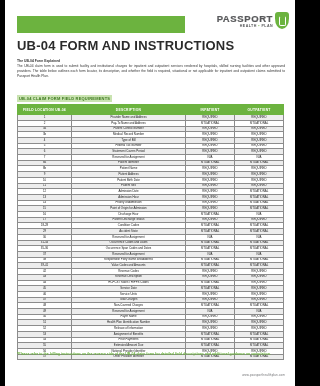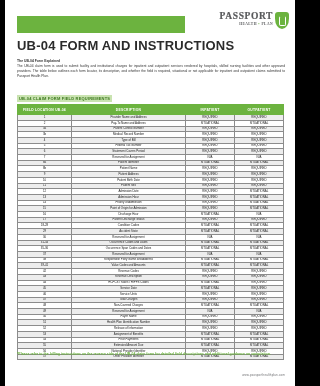--- a/index.html
+++ b/index.html
@@ -1,19 +1,19 @@
 <!DOCTYPE html>
 <html><head>
 <meta charset="utf-8">
 <style>
   html,body{margin:0;padding:0;background:#000;}
   body{width:298px;height:386px;overflow:hidden;font-family:"Liberation Sans",sans-serif;}
   #page{position:absolute;left:5px;top:0;width:290px;height:386px;background:#fff;overflow:hidden;}
   .banner{position:absolute;left:12px;top:16px;width:168px;height:17px;background:#6cb33f;}
-  .logo{position:absolute;right:6px;top:12px;display:flex;align-items:flex-start;gap:2px;font-family:Liberation Serif, serif;}
+  .logo{position:absolute;right:6px;top:12px;display:flex;align-items:flex-end;gap:2px;}
   .logo-txt{display:flex;flex-direction:column;align-items:flex-end;line-height:1;}
   .logo-main{font-size:9.5px;font-weight:bold;color:#58595b;letter-spacing:.6px;
     -webkit-text-stroke:.2px #58595b;}
   .logo-sub{font-size:3.6px;font-weight:bold;color:#58595b;letter-spacing:.45px;margin-top:1.5px;}
   .logo-sub .g{color:#6cb33f;}
   .shield{width:14px;height:17px;background:#6cb33f;border-radius:3px 3px 50% 50%/3px 3px 60% 60%;
     position:relative;display:flex;align-items:center;justify-content:center;}
   .shield:after{content:"";width:5px;height:8px;border:1.4px solid #fff;border-radius:2px;
     border-top-color:transparent;}
   h1{position:absolute;left:12px;top:38px;margin:0;font-size:13px;font-weight:bold;color:#2b2b2b;

